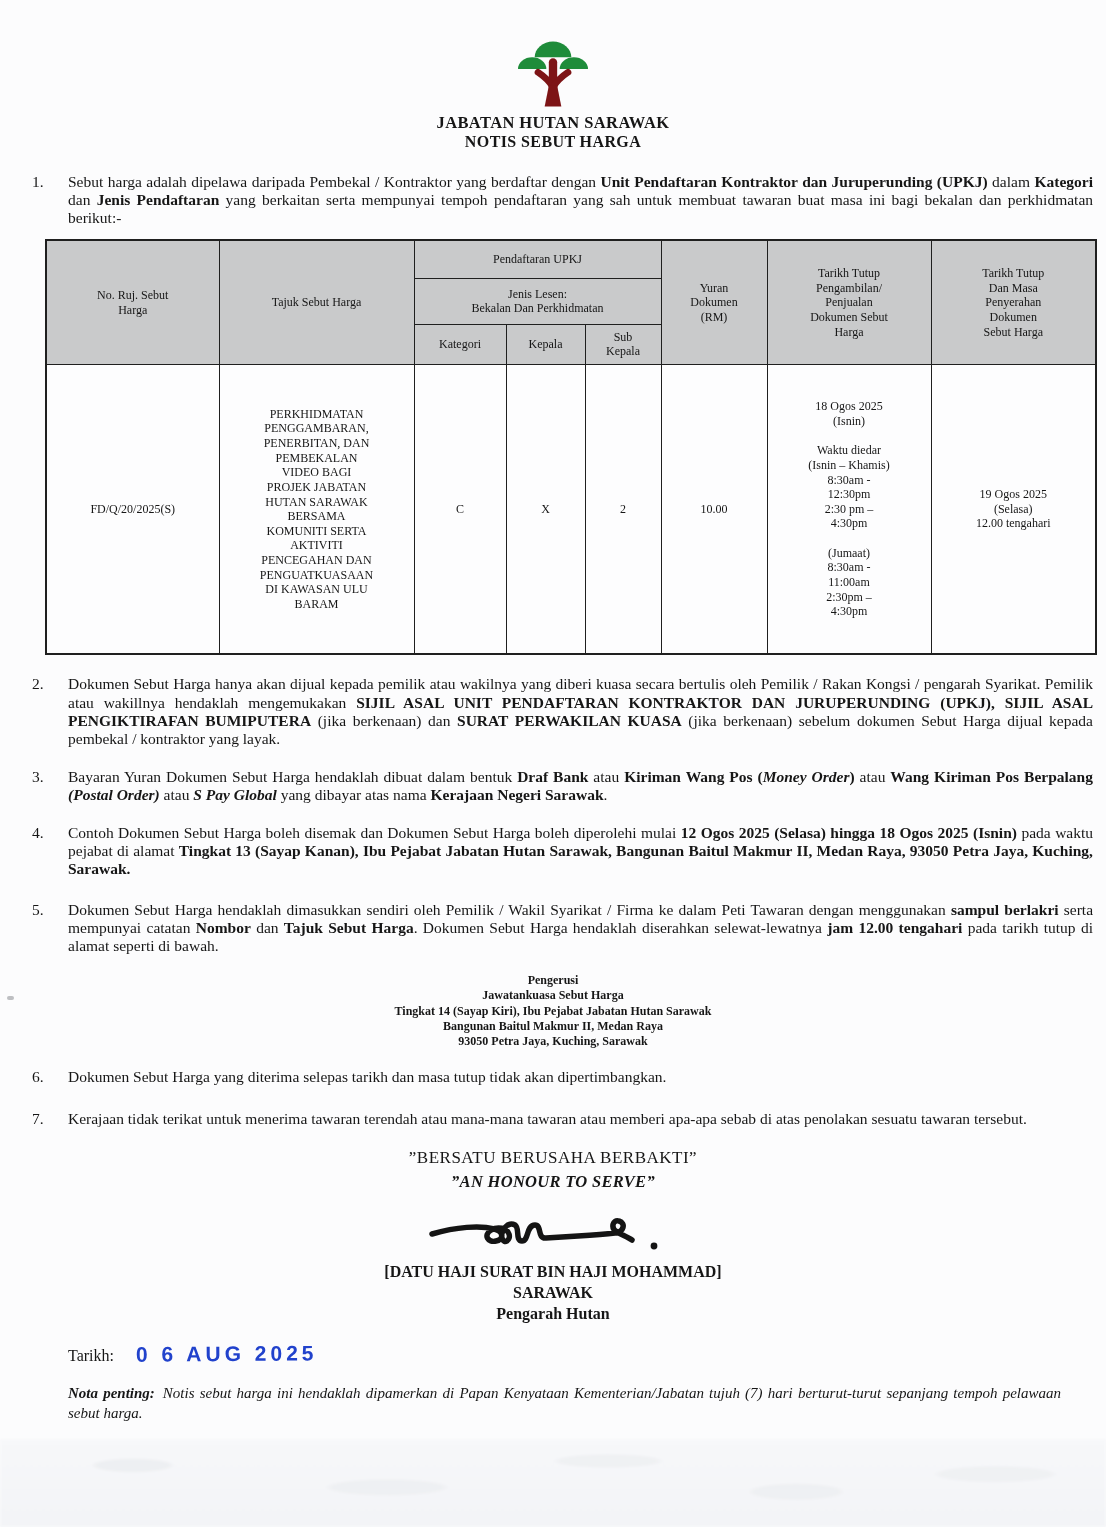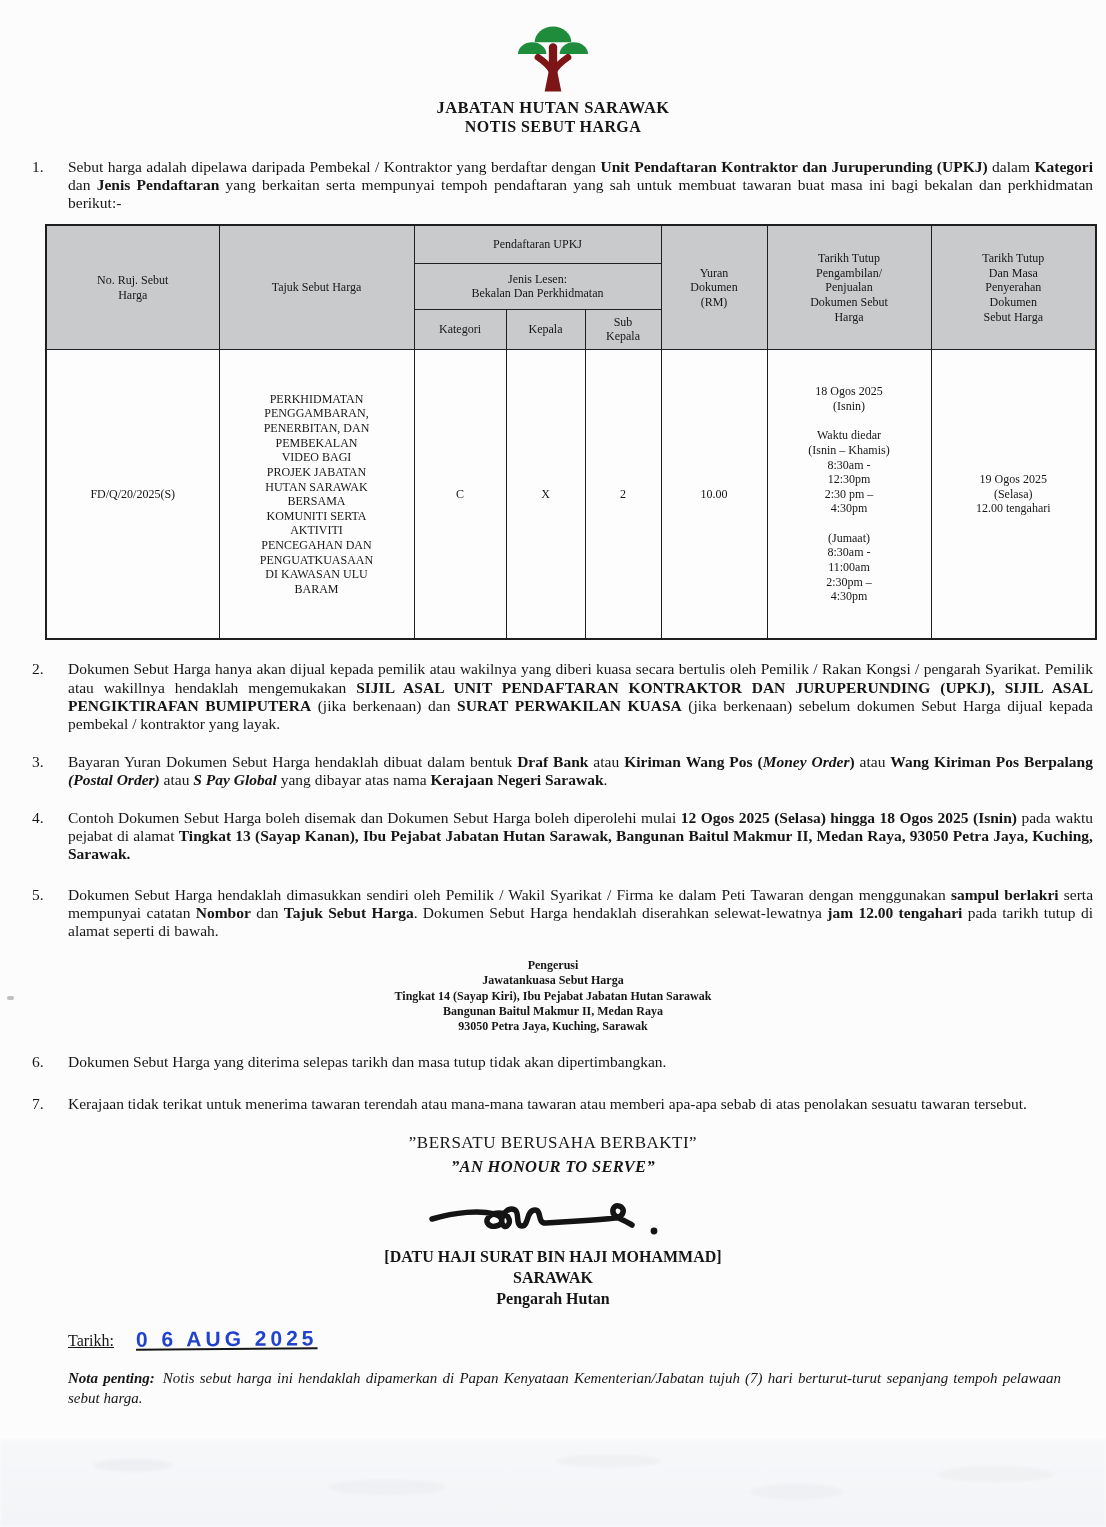--- a/index.html
+++ b/index.html
@@ -10,21 +10,21 @@
     background:#fcfcfd;
     font-family:"Liberation Serif","DejaVu Serif",serif;
     color:#161616;
     overflow:hidden;
     box-sizing:border-box;
   }
   .b{font-weight:bold;}
   .i{font-style:italic;}
 
   
-  .hdr{ text-align:center; padding-top:14px; }
+  .hdr{ text-align:center; padding-top:29px; }
   .logo{ display:block; margin:0 auto; }
   .org-name{ font-weight:bold; font-size:16.5px; letter-spacing:.4px; margin-top:4px; }
   .doc-title{ font-weight:bold; font-size:16px; letter-spacing:.4px; }
 
   
   .para{
     display:grid; grid-template-columns:36px 1fr;
     padding:0 13px 0 32px;
     font-size:15.5px; line-height:1.17;
   }
@@ -56,21 +56,21 @@
   tr.body-row{height:290px;}
 
   
   .center-block{ text-align:center; font-weight:bold; font-size:12px; line-height:1.28; white-space:pre-line; }
   .motto1{ text-align:center; font-weight:normal; font-size:17px; letter-spacing:.5px; }
   .motto2{ text-align:center; font-weight:bold; font-style:italic; font-size:16.5px; margin-top:4px; letter-spacing:.3px; }
 
   .sig-wrap{ text-align:center; margin-top:8px; }
   .name-line{ text-align:center; font-weight:bold; font-size:16px; line-height:1.3; }
 
-  .date-row{ margin:18px 12px 0 68px; font-size:16px; display:flex; align-items:baseline;text-decoration:underline; }
+  .date-row{ margin:18px 12px 0 68px; font-size:16px; display:flex; align-items:baseline; }
   .stamp{
     font-family:"Liberation Sans","DejaVu Sans",sans-serif;
     font-weight:bold; font-size:21px;
     color:#2142cc;
     letter-spacing:4px;
     margin-left:22px;
     transform:rotate(-.4deg);
   }
 
   .note{

